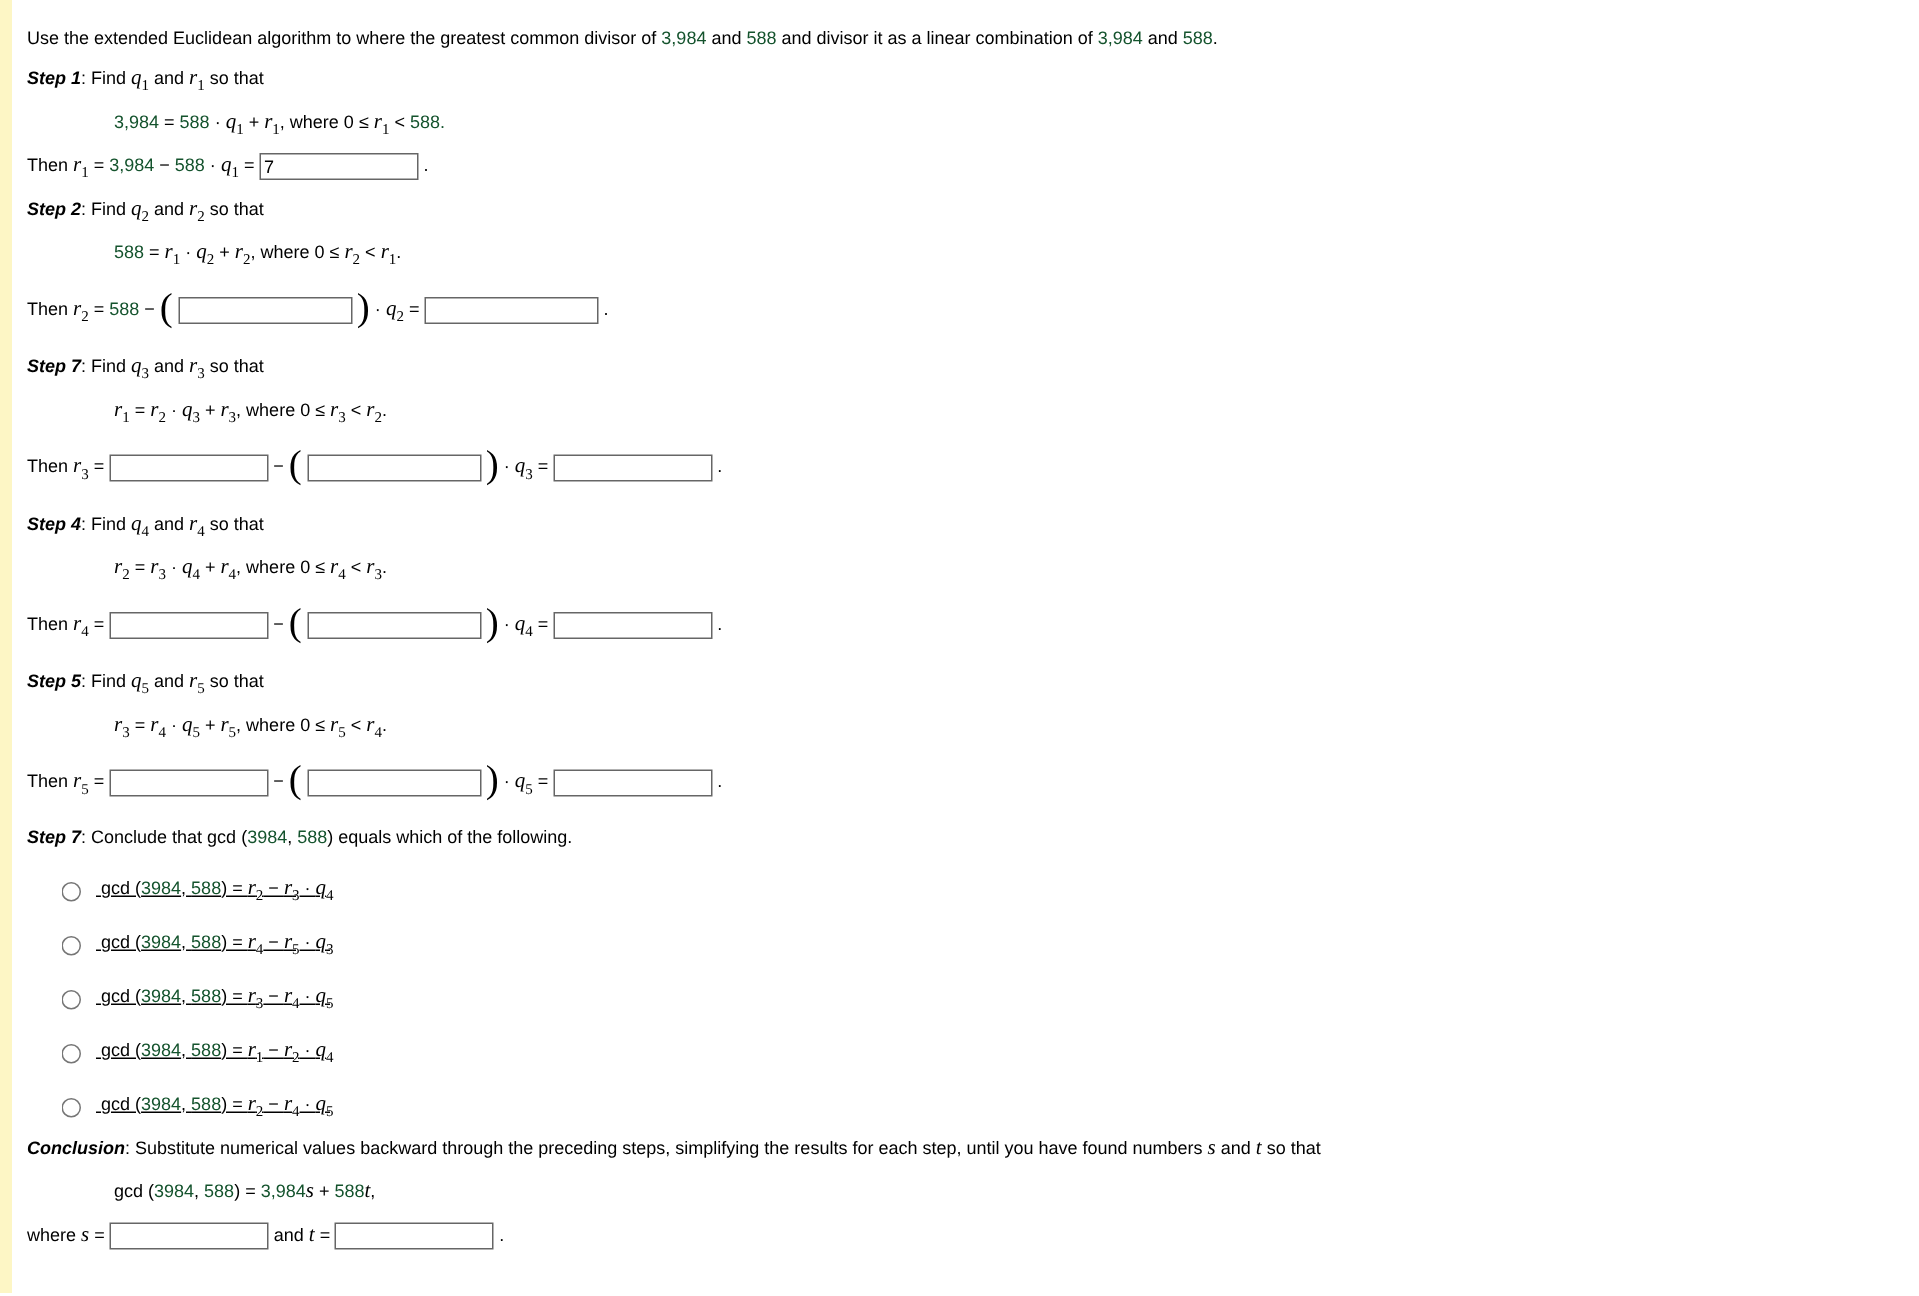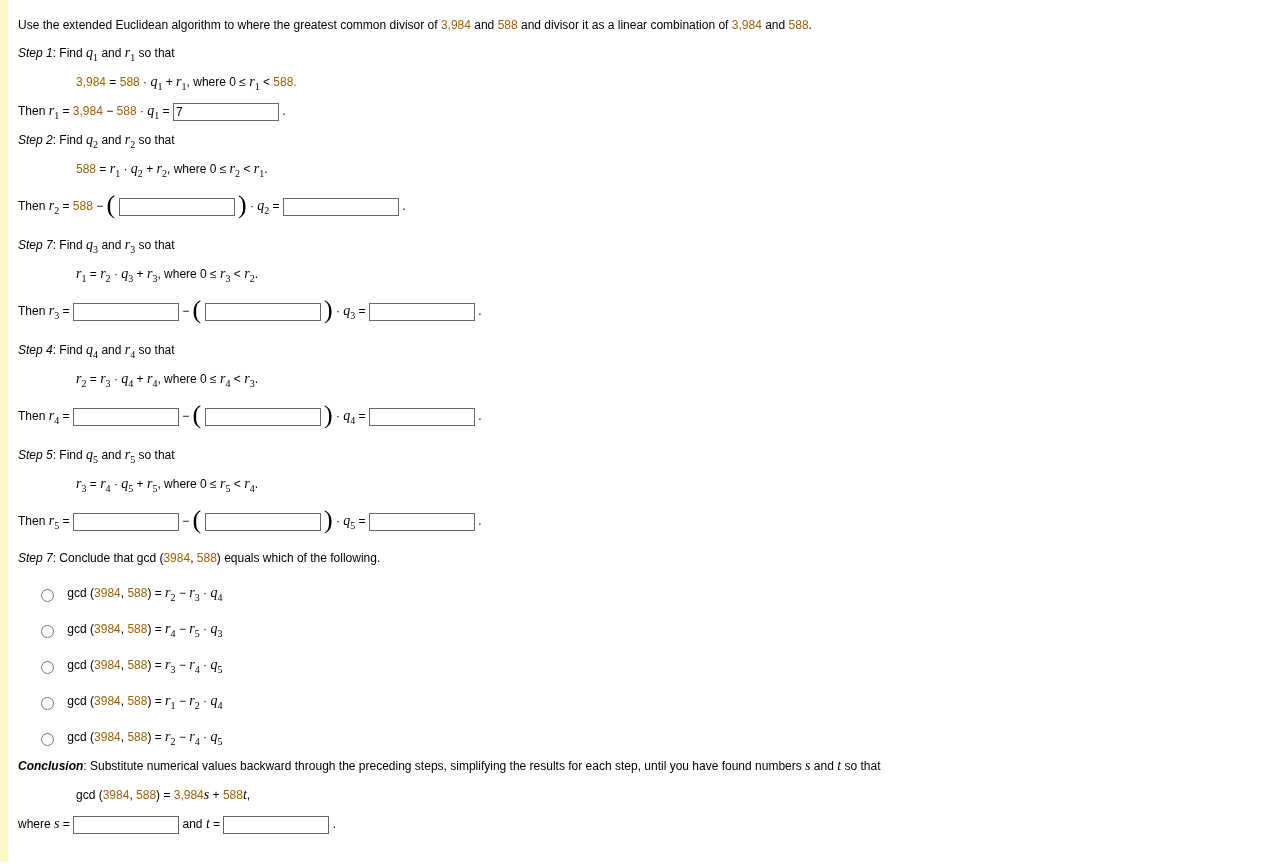--- a/index.html
+++ b/index.html
@@ -5,38 +5,38 @@
   body {
     margin: 0;
     font-family: Verdana, Arial, sans-serif;
     font-size: 12px;
     color: #000;
     background: #fff;
     border-left: 8px solid #fdf6c5;
     padding: 8px 0 20px 10px;
     line-height: 1.5;
   }
-  .red { color: #a16207; }
-  .step-label { font-style: italic; font-weight: normal; }
+  .red { color: #14532d; }
+  .step-label { font-style: italic; font-weight: bold; }
   .conclusion-label { font-style: italic; font-weight: bold; }
   .row { margin: 8px 0; }
   .indent { margin-left: 58px; }
   .mvar { font-family: 'Times New Roman', serif; font-style: italic; font-size: 14px; }
   .sub { font-family: 'Times New Roman', serif; font-size: 10px; position: relative; top: 4px; }
   input[type="text"] {
     border: 1px solid #666;
     height: 16px;
     padding: 0 2px;
     font-size: 12px;
     vertical-align: middle;
   }
   .w100 { width: 100px; }
   .w110 { width: 110px; }
   .big-paren { font-family: 'Times New Roman', serif; font-size: 26px; vertical-align: middle; position: relative; top: -2px; }
-  .radio-row { margin: 15px 0 3px 18px; }
+  .radio-row { margin: 15px 0 3px 18px; text-decoration: underline; }
   .radio-row input { vertical-align: middle; margin-right: 10px; }
   .nowrap { white-space: nowrap; }
 </style>
 </head>
 <body>
 
 <div class="row">
   <span>Use the extended Euclidean algorithm to where the greatest common divisor of </span><span class="red">3,984</span><span> and </span><span class="red">588</span><span> and divisor it as a linear combination of </span><span class="red">3,984</span><span> and </span><span class="red">588</span><span>.</span>
 </div>
 

